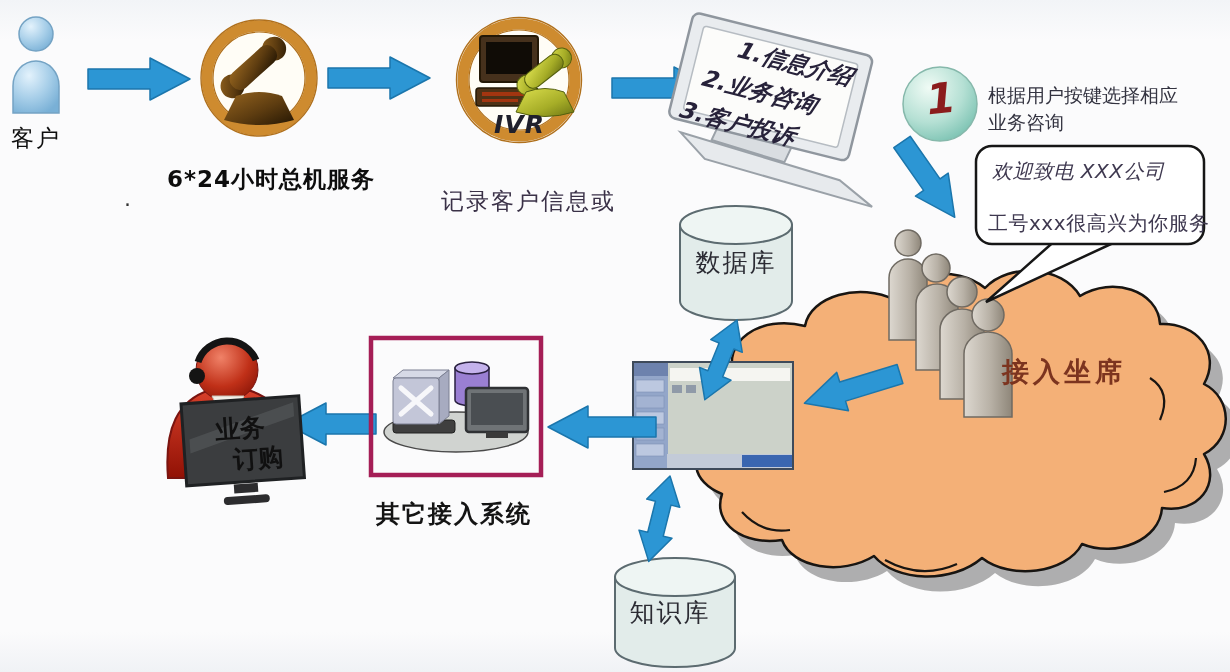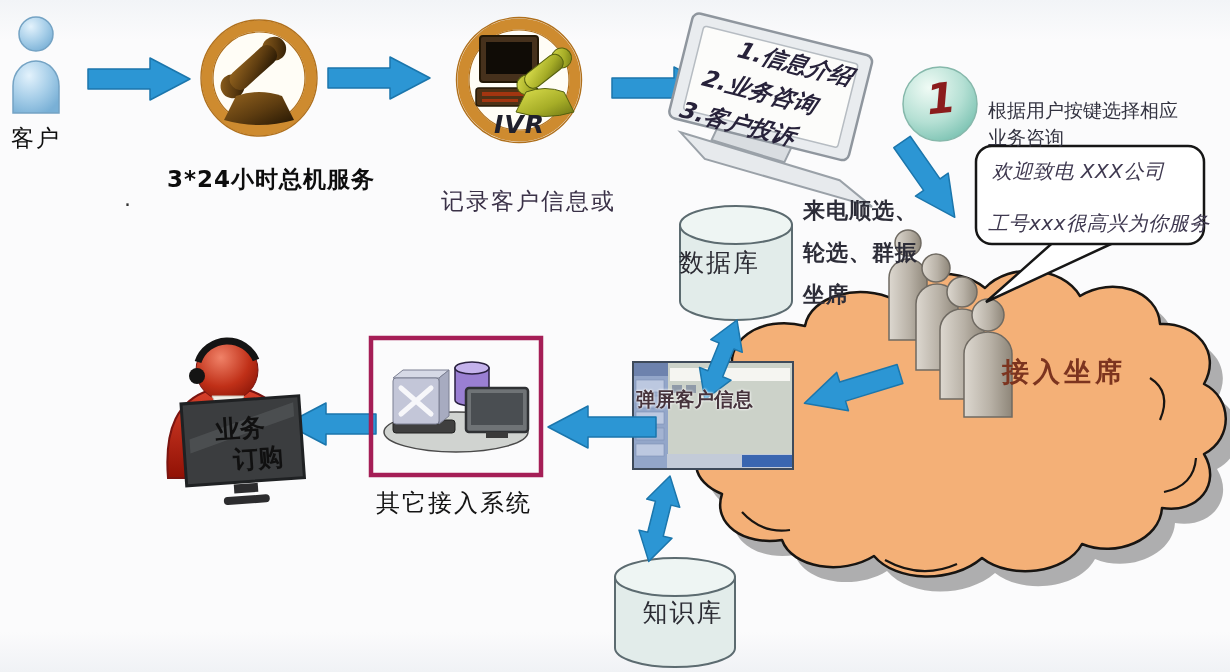--- a/index.html
+++ b/index.html
@@ -13,30 +13,30 @@
   .customer-label{left:11px;top:123px;font-size:23px;font-weight:normal;letter-spacing:2px;color:#0d0d0d;}
   .hotline-label{left:167px;top:164px;font-size:23px;font-weight:bold;letter-spacing:1px;color:#0d0d0d;}
   .stray{left:124px;top:186px;font-size:22px;color:#333;}
   .ivr-label{left:494px;top:110px;font-size:25px;font-weight:600;letter-spacing:1px;color:#20202c;font-style:italic;}
   .ivr-caption{left:441px;top:186px;font-size:23px;font-weight:500;letter-spacing:2px;color:#3a3147;}
   .menu{left:712px;top:24px;transform:rotate(14deg) skewX(-6deg);transform-origin:0 0;
         font-size:23px;font-weight:bold;font-style:italic;color:#27223a;line-height:36px;}
   .menu .l1{margin-left:34px;} .menu .l2{margin-left:10px;} .menu .l3{margin-left:0px;}
   .ball-digit{left:924px;top:74px;width:34px;text-align:center;font-size:42px;font-weight:bold;
         font-style:italic;color:#8b1c1c;transform:rotate(-6deg);}
-  .routing{left:988px;top:82px;font-size:19px;line-height:27px;font-weight:500;color:#333340;margin-top:15px;}
+  .routing{left:988px;top:82px;font-size:19px;line-height:27px;font-weight:500;color:#333340;}
   .bub1{left:992px;top:158px;font-size:20px;font-style:italic;color:#3f3950;letter-spacing:.5px;}
-  .bub2{left:988px;top:210px;font-size:20px;font-style:italic;color:#3f3950;letter-spacing:.5px;}
+  .bub2{left:988px;top:210px;font-size:20px;color:#3f3950;letter-spacing:.5px;}
   .dispatch{left:803px;top:190px;font-size:22px;font-weight:600;line-height:42px;color:#2d2d38;letter-spacing:1px;}
-  .db-label{left:679px;top:246px;width:114px;font-size:25px;font-weight:500;letter-spacing:2px;color:#2b2b33;}
-  .kb-label{left:614px;top:596px;width:138px;text-align:center;font-size:25px;font-weight:500;letter-spacing:2px;color:#2b2b33;}
+  .db-label{left:679px;top:246px;width:114px;text-align:center;font-size:25px;font-weight:500;letter-spacing:2px;color:#2b2b33;}
+  .kb-label{left:601px;top:596px;width:138px;text-align:center;font-size:25px;font-weight:500;letter-spacing:2px;color:#2b2b33;}
   .agents-label{left:1002px;top:354px;font-size:27px;font-weight:600;letter-spacing:4px;color:#7c341f;}
   .popup{left:636px;top:384px;width:158px;font-size:19.5px;font-weight:bold;line-height:31px;color:#46333c;
         text-shadow:0 0 2px #fff,0 0 3px #fff;}
-  .othersys-label{left:376px;top:487px;font-size:24px;font-weight:400;letter-spacing:2px;color:#141414;}
+  .othersys-label{left:376px;top:498px;font-size:24px;font-weight:700;letter-spacing:2px;color:#141414;}
   .desk{left:196px;top:416px;transform:rotate(-4deg);transform-origin:0 0;
         font-size:25px;font-weight:bold;color:#101010;line-height:31px;}
   .desk .l1{margin-left:18px;} .desk .l2{margin-left:34px;}
 </style>
 </head>
 <body>
 
 <div id="stage">
 
 <svg id="scene" width="1230" height="672" viewBox="0 0 1230 672">
@@ -231,52 +231,46 @@
     <g transform="translate(181,404) rotate(-4)">
       <rect x="0" y="0" width="118" height="82" fill="#3b3d3f" stroke="#1f2123" stroke-width="3"></rect>
       <polygon points="6,50 112,20 112,6 6,36" fill="#595c5e" opacity="0.55"></polygon>
       <rect x="47" y="84" width="24" height="9" fill="#2c2c2e"></rect>
       <rect x="36" y="96" width="46" height="8" rx="4" fill="#2c2c2e"></rect>
     </g>
   </g>
 </svg>
 
 <div class="txt customer-label">客户</div>
-<div class="txt hotline-label">3*24小时总机服务</div>
+<div class="txt hotline-label">6*24小时总机服务</div>
 <div class="txt stray">.</div>
 <div class="txt ivr-label">IVR</div>
 <div class="txt ivr-caption">记录客户信息或</div>
 
 <div class="txt menu">
   <div class="l1">1.信息介绍</div>
   <div class="l2">2.业务咨询</div>
   <div class="l3">3.客户投诉</div>
 </div>
 
 <div class="txt ball-digit">1</div>
 
 <div class="txt routing">
   <div>根据用户按键选择相应</div>
   <div>业务咨询</div>
 </div>
 
 <div class="txt bub1">欢迎致电 XXX公司</div>
 <div class="txt bub2">工号xxx很高兴为你服务</div>
 
-<div class="txt dispatch">
-  <div>来电顺选、</div>
-  <div>轮选、群振</div>
-  <div>坐席</div>
-</div>
 
 <div class="txt db-label">数据库</div>
 <div class="txt agents-label">接入坐席</div>
 
 <div class="txt popup">
-  <div>弹屏客户信息</div>
 </div>
 
 <div class="txt kb-label">知识库</div>
 <div class="txt othersys-label">其它接入系统</div>
 
 <div class="txt desk">
   <div class="l1">业务</div>
   <div class="l2">订购</div>
 </div>
 

